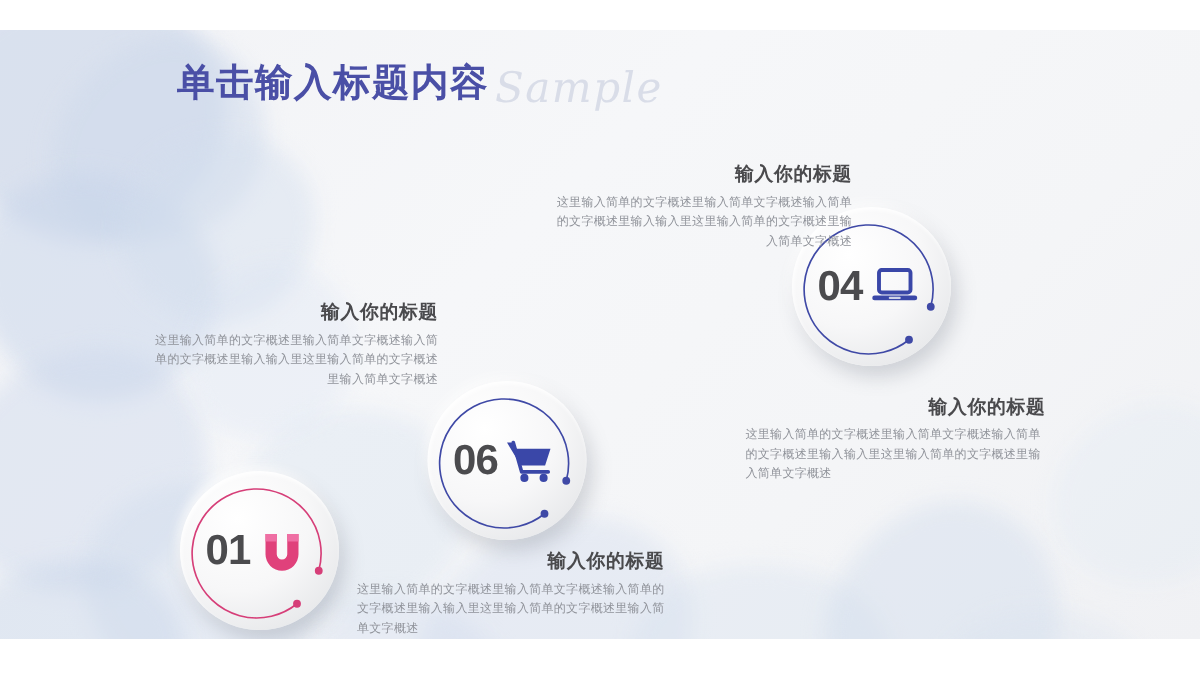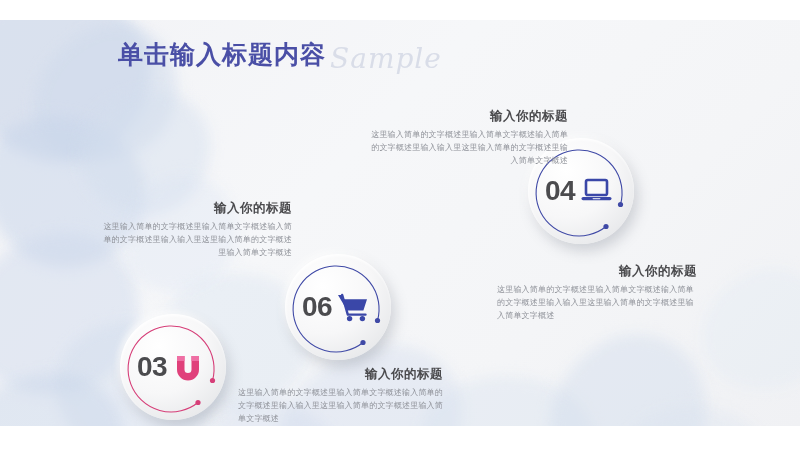--- a/index.html
+++ b/index.html
@@ -176,21 +176,21 @@
   <div id="main-title">单击输入标题内容</div>
   <div id="sample-watermark">Sample</div>
 
   <div class="node" id="node-01">
     <div class="node-inner">
       <svg class="node-ring" viewBox="0 0 106 106">
         <path d="M 92.5 66.5 A 43 43 0 1 0 78 88.5" fill="none" stroke="#d63e78" stroke-width="1.1" stroke-linecap="round"></path>
         <circle cx="92.5" cy="66.5" r="2.6" fill="#d63e78"></circle>
         <circle cx="78" cy="88.5" r="2.6" fill="#d63e78"></circle>
       </svg>
-      <span class="node-num">03</span>
+      <span class="node-num">01</span>
       <span class="node-icon">
         <svg width="34" height="34" viewBox="0 0 34 34">
           <path d="M6 6 h7.5 v13.5 a3.5 3.5 0 0 0 7 0 V6 H28 v13.5 a10.5 10.5 0 0 1 -22 0 Z" fill="#e0417b"></path>
           <rect x="6" y="6" width="7.5" height="5" fill="#ef6fa4"></rect>
           <rect x="20.5" y="6" width="7.5" height="5" fill="#ef6fa4"></rect>
         </svg>
       </span>
     </div>
   </div>
 

